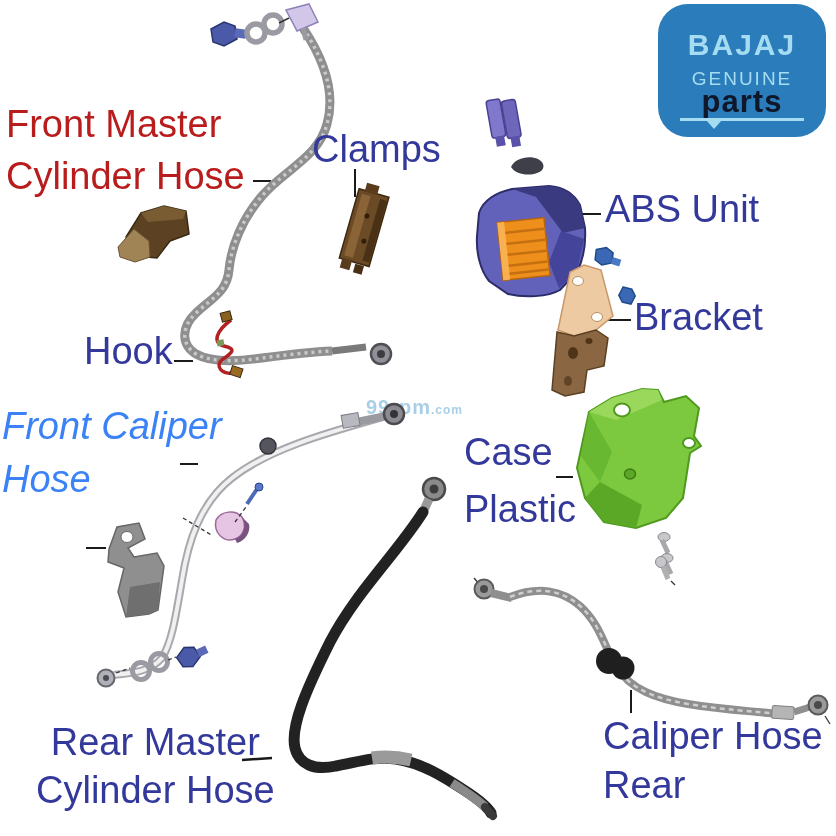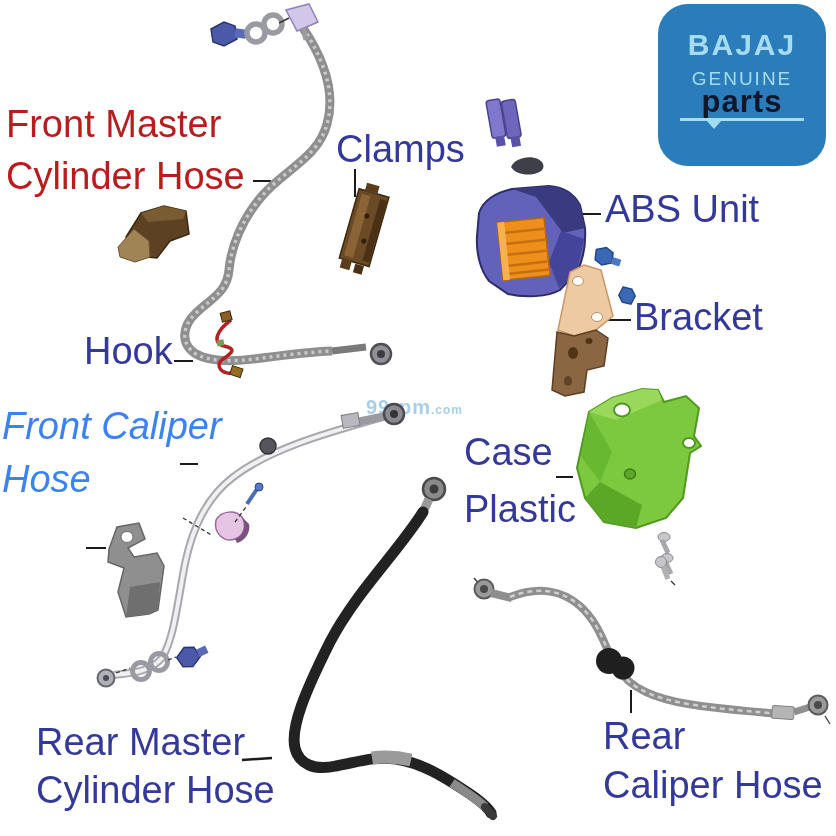--- a/index.html
+++ b/index.html
@@ -4,21 +4,21 @@
 <style>
   html,body{margin:0;padding:0;}
   body{width:836px;height:836px;position:relative;background:#ffffff;overflow:hidden;
        font-family:"Liberation Sans",sans-serif;}
   #parts-svg{position:absolute;left:0;top:0;z-index:1;}
   .label{position:absolute;z-index:2;font-size:38px;white-space:nowrap;letter-spacing:0px;}
   .lline{display:block;}
   .watermark{position:absolute;left:366px;top:396px;z-index:0;font-size:20px;font-weight:bold;
              letter-spacing:1px;}
   .watermark .wm-tld{font-size:12px;font-weight:bold;}
-  .logo{position:absolute;left:658px;top:4px;width:168px;height:162px;border-radius:30px;
+  .logo{position:absolute;left:658px;top:4px;width:168px;height:133px;border-radius:30px;
         z-index:2;text-align:center;}
   .logo-brand{margin-top:26px;font-size:30px;font-weight:800;letter-spacing:2px;line-height:1;}
   .logo-genuine{margin-top:9px;font-size:19px;font-weight:400;letter-spacing:2px;line-height:1;}
   .logo-parts{margin-top:-2px;font-size:31px;font-weight:800;letter-spacing:1px;line-height:1;}
   .logo-underline{margin:1px auto 0;width:124px;height:3px;position:relative;}
   .logo-arrow{position:absolute;left:26px;top:2px;width:0;height:0;
               border-left:8px solid transparent;border-right:8px solid transparent;
               border-top:9px solid #A5DCF1;}
 </style>
 </head>
@@ -202,47 +202,47 @@
       <line x1="663" y1="567" x2="668" y2="579" stroke="#b0b0b0" stroke-width="5"></line>
       <line x1="671" y1="581" x2="675" y2="585" stroke="#333333" stroke-width="1.3"></line>
     </g>
   </g>
 </svg>
 
 <div class="label" style="left: 6px; top: 98px; line-height: 52px; color: #b91c1c;">
   <span class="lline">Front Master</span>
   <span class="lline">Cylinder Hose</span>
 </div>
-<div class="label" style="left: 312px; top: 128px; color: rgb(51, 56, 155); margin-left: 24px;">
+<div class="label" style="left: 312px; top: 128px; color: rgb(51, 56, 155);">
   <span class="lline">Clamps</span>
 </div>
 <div class="label" style="left: 605px; top: 188px; color: rgb(51, 56, 155);">
   <span class="lline">ABS Unit</span>
 </div>
 <div class="label" style="left: 634px; top: 296px; color: rgb(51, 56, 155);">
   <span class="lline">Bracket</span>
 </div>
 <div class="label" style="left: 84px; top: 330px; color: rgb(51, 56, 155);">
   <span class="lline">Hook</span>
 </div>
 <div class="label" style="left: 2px; top: 400px; line-height: 53px; color: #3b82f6; font-style: italic;">
   <span class="lline">Front Caliper</span>
   <span class="lline">Hose</span>
 </div>
 <div class="label" style="left: 464px; top: 424px; line-height: 57px; color: rgb(51, 56, 155);">
   <span class="lline">Case</span>
   <span class="lline">Plastic</span>
 </div>
-<div class="label" style="left: 36px; top: 718px; line-height: 48px; color: rgb(51, 56, 155);">
+<div class="label" style="left: 36px; top: 718px; line-height: 48px; color: rgb(51, 56, 155); text-align: center;">
   <span class="lline">Rear Master</span>
   <span class="lline">Cylinder Hose</span>
 </div>
 <div class="label" style="left: 603px; top: 712px; line-height: 49px; color: rgb(51, 56, 155);">
+  <span class="lline">Caliper Hose</span>
   <span class="lline">Rear</span>
-  <span class="lline">Caliper Hose</span>
 </div>
 
 <div class="logo" style="background-color: rgb(43, 124, 186);">
   <div class="logo-brand" style="color: rgb(165, 220, 241);">BAJAJ</div>
   <div class="logo-genuine" style="color: rgb(165, 220, 241);">GENUINE</div>
   <div class="logo-parts" style="color: #0f172a;">parts</div>
   <div class="logo-underline" style="background-color: rgb(165, 220, 241);">
     <div class="logo-arrow" style="border-top-color: rgb(165, 220, 241);"></div>
   </div>
 </div>

